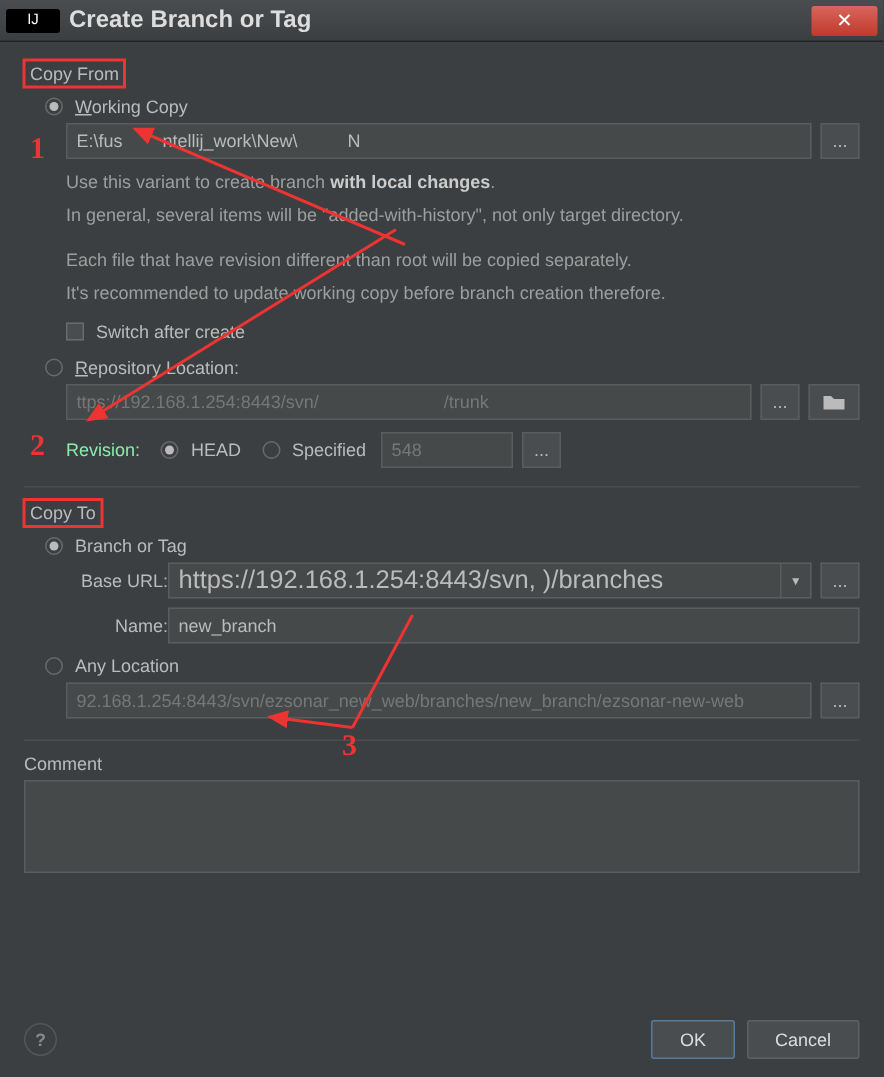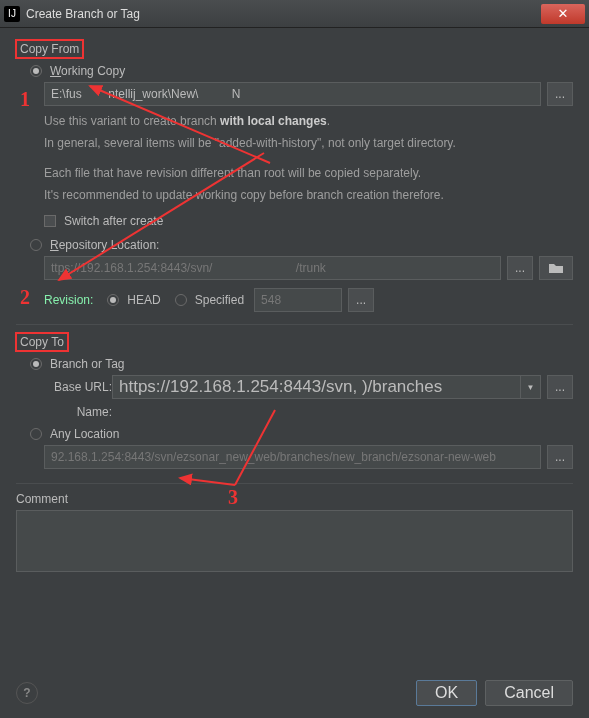--- a/index.html
+++ b/index.html
@@ -1,19 +1,19 @@
 <!DOCTYPE html>
 <html><head>
 <meta charset="utf-8">
 <style>
 * { margin: 0; padding: 0; box-sizing: border-box; font-family: "Segoe UI", Arial, sans-serif; }
 body { width: 589px; height: 718px; background: #3c3f41; color: #bbbbbb; font-size: 12px; position: relative; }
 .titlebar { height: 28px; background: linear-gradient(#4a4d4f, #3c3f41); display: flex; align-items: center; padding: 0 4px; border-bottom: 1px solid #222; }
-.app-icon { width: 16px; height: 16px; background: #000; color: #fff; display: flex; align-items: center; justify-content: center; font-size: 10px; border-radius: 2px; margin-right: 6px; }
-.title-text { flex: 1; color: #ddd; font-size: 12px; }
+.app-icon { width: 36px; height: 16px; background: #000; color: #fff; display: flex; align-items: center; justify-content: center; font-size: 10px; border-radius: 2px; margin-right: 6px; }
+.title-text { flex: 1; color: #ddd; font-size: 16px; font-weight: bold; }
 .close-btn { width: 44px; height: 20px; background: linear-gradient(#d9655c, #c0392b); border-radius: 2px; display: flex; align-items: center; justify-content: center; color: #fff; font-size: 13px; }
 .content { padding: 12px 16px 0 16px; }
 fieldset { border: none; margin-bottom: 8px; }
 .group-label { font-size: 12px; color: #bbb; padding: 2px 4px; display: inline-block; }
 .redbox { outline: 2px solid #e33; outline-offset: -1px; }
 .row { display: flex; align-items: center; margin: 4px 0 6px 28px; }
 .radio-row { display: flex; align-items: center; margin: 6px 0 4px 14px; }
 .radio { width: 12px; height: 12px; border-radius: 50%; border: 1px solid #6a6a6a; margin-right: 8px; position: relative; flex-shrink: 0; }
 .radio.checked::after { content: ""; position: absolute; width: 6px; height: 6px; background: #bbb; border-radius: 50%; top: 2px; left: 2px; }
 .chk { width: 12px; height: 12px; border: 1px solid #6a6a6a; background: #4a4d4f; margin-right: 8px; flex-shrink: 0; }
@@ -28,21 +28,21 @@
 .rev-row { margin: 8px 0 4px 28px; display: flex; align-items: center; }
 .sep { height: 1px; background: #4a4d4f; margin: 8px 0; }
 .dropdown { flex: 1; height: 24px; display: flex; background: #45494a; border: 1px solid #5a5d5e; }
 .dropdown-text { flex: 1; padding: 0 6px; line-height: 22px; color: #bbb; font-size: 17px; }
 .dropdown-btn { width: 20px; border-left: 1px solid #5a5d5e; display: flex; align-items: center; justify-content: center; font-size: 8px; }
 .comment-label { margin: 8px 0 4px 0; }
 .comment-area { width: 100%; height: 62px; background: #45494a; border: 1px solid #5a5d5e; }
 .footer { position: absolute; bottom: 12px; left: 16px; right: 16px; display: flex; align-items: center; }
 .help { width: 22px; height: 22px; border: 1px solid #555; border-radius: 50%; display: flex; align-items: center; justify-content: center; color: #888; font-weight: bold; }
 .footer-spacer { flex: 1; }
-.btn { height: 26px; padding: 0 18px; background: #4a4d4f; border: 1px solid #5e6162; color: #ddd; font-size: 16px; margin-left: 8px; border-radius: 2px; }
+.btn { height: 26px; padding: 0 18px; background: #4a4d4f; border: 1px solid #5e6162; color: #ddd; font-size: 12px; margin-left: 8px; border-radius: 2px; }
 .btn.primary { border-color: #5a7a99; }
 svg.arrow { position: absolute; pointer-events: none; }
 .annot { position: absolute; color: #e33; font-family: "Times New Roman", serif; font-size: 20px; font-weight: bold; }
 </style>
 </head>
 <body>
 
 <div class="titlebar">
   <div class="app-icon">IJ</div>
   <div class="title-text">Create Branch or Tag</div>
@@ -109,20 +109,21 @@
     <div class="row">
       <span class="lbl">Base URL:</span>
       <div class="dropdown">
         <div class="dropdown-text">https://192.168.1.254:8443/svn,                            )/branches</div>
         <div class="dropdown-btn">▼</div>
       </div>
       <div class="btn-sq">...</div>
     </div>
     <div class="row">
       <span class="lbl">Name:</span>
+      <input class="field" value="new_branch" style="">
     </div>
 
     <div class="radio-row" style="margin-top:8px">
       <div class="radio"></div>
       <span>Any Location</span>
     </div>
     <div class="row">
       <input class="field disabled" value="92.168.1.254:8443/svn/ezsonar_new_web/branches/new_branch/ezsonar-new-web" style="">
       <div class="btn-sq">...</div>
     </div>

